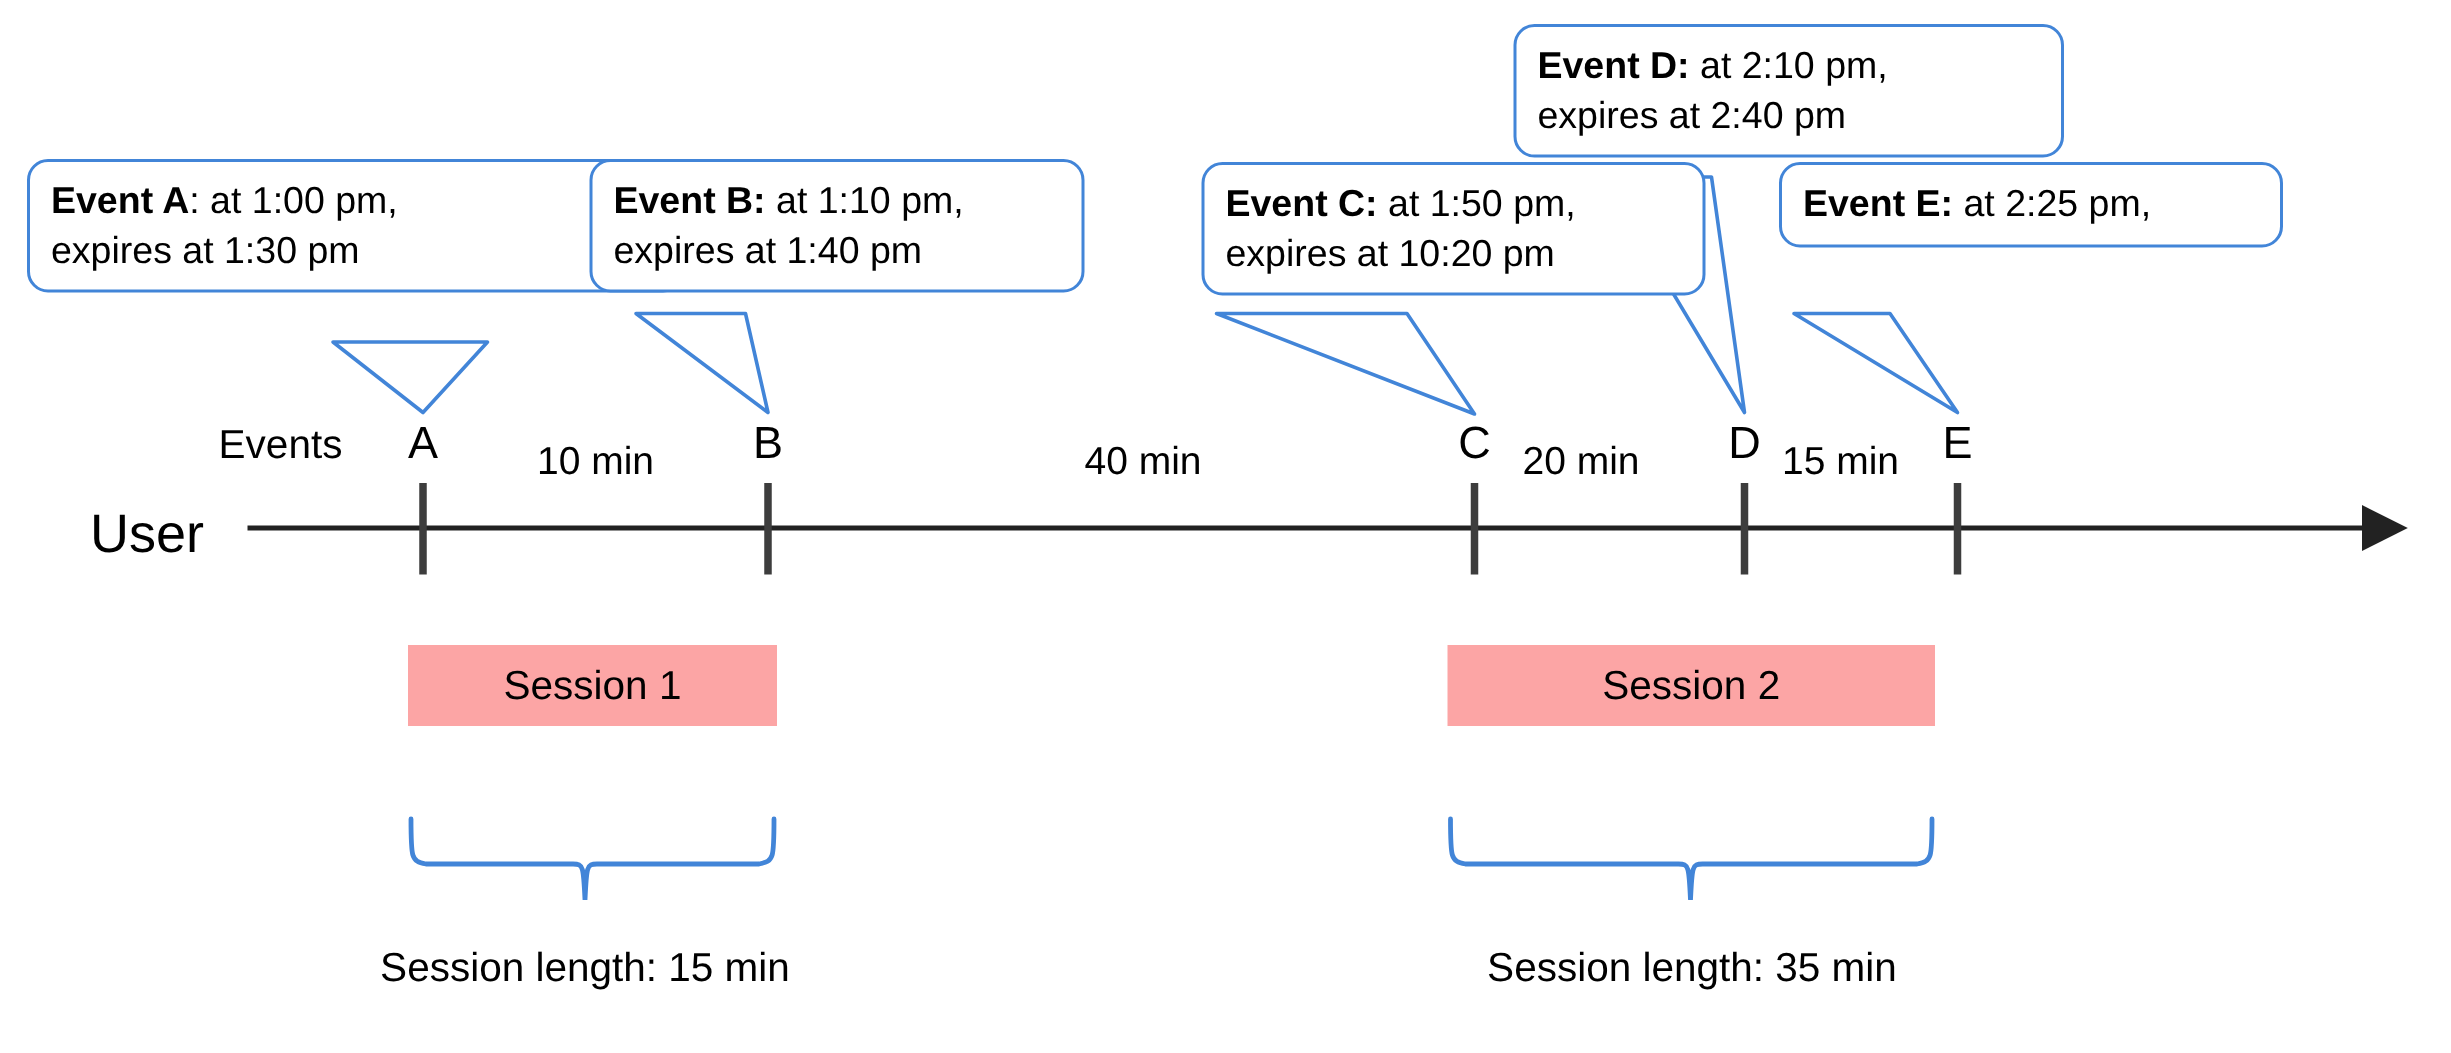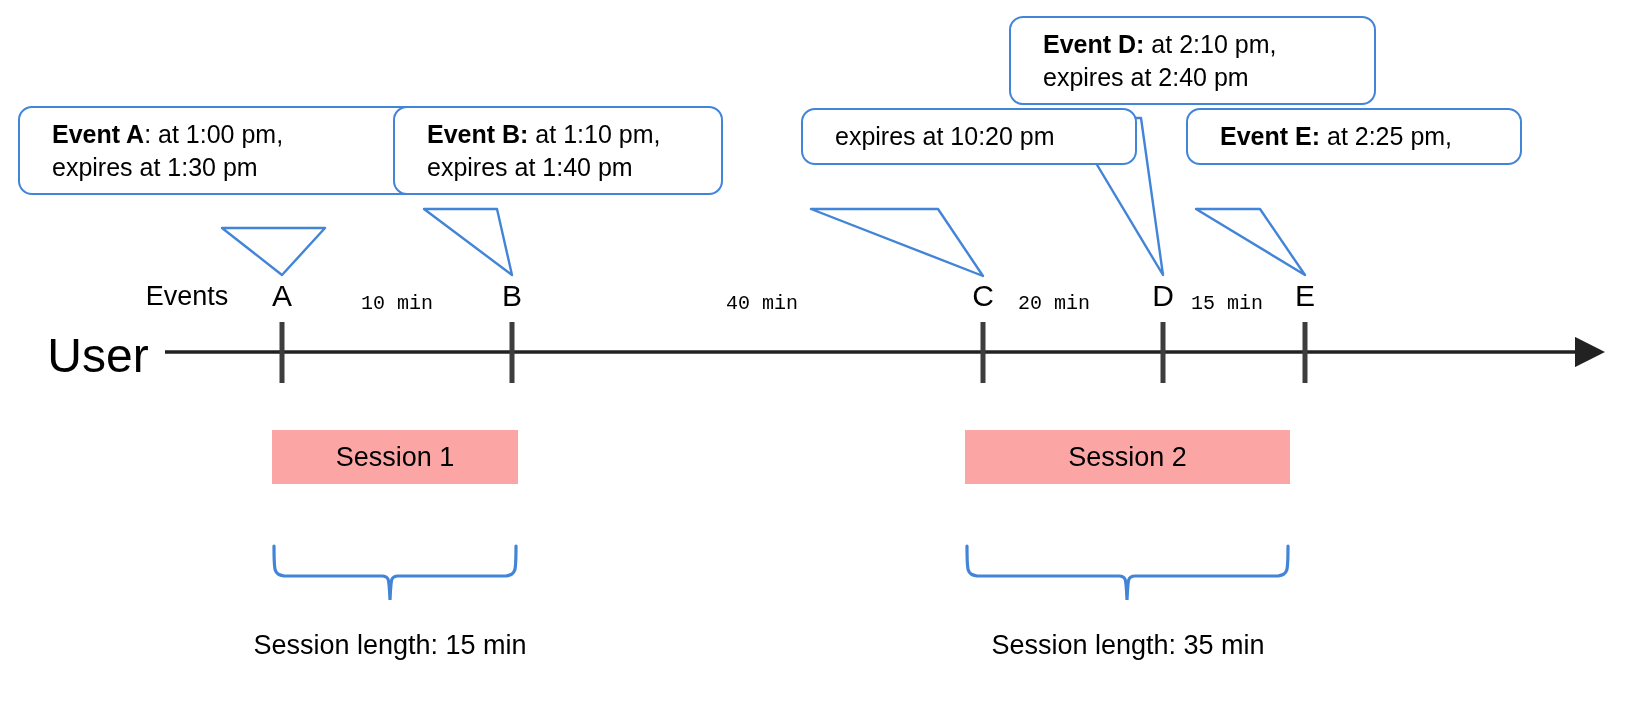--- a/index.html
+++ b/index.html
@@ -1,30 +1,30 @@
 <!DOCTYPE html>
 <html><head>
 <meta charset="utf-8">
 <style>
   html,body{margin:0;padding:0;background:#ffffff;}
   body{width:1634px;height:702px;position:relative;overflow:hidden;
        font-family:"Liberation Sans",sans-serif;color:#000;}
   #stage{position:absolute;left:0;top:0;width:1634px;height:702px;}
   svg.layer{position:absolute;left:0;top:0;width:1634px;height:702px;overflow:visible;}
   .callout{position:absolute;box-sizing:border-box;border:2.4px solid #4285d8;
-           border-radius:14px;background:#ffffff;padding:10px 16px 10px 32px;
+           border-radius:14px;background:#ffffff;padding:10px 16px 10px 14px;
            font-size:25px;line-height:1.30;color:#000;z-index:5;white-space:nowrap;}
   .callout b{font-weight:bold;}
   .evt-letter{position:absolute;font-size:30px;line-height:1;z-index:3;
               transform:translateX(-50%);}
-  .interval{position:absolute;font-size:20px;line-height:1;z-index:3;
-            transform:translateX(-50%);font-family:Liberation Mono, monospace;}
+  .interval{position:absolute;font-size:26px;line-height:1;z-index:3;
+            transform:translateX(-50%);}
   .events-cap{position:absolute;font-size:27px;line-height:1;z-index:3;
               transform:translateX(-50%);}
-  .user-cap{position:absolute;font-size:48px;line-height:1;z-index:3;
+  .user-cap{position:absolute;font-size:36px;line-height:1;z-index:3;
             transform:translate(-50%,-50%);}
   .session-bar{position:absolute;background:#fca5a5;z-index:2;
                display:flex;align-items:center;justify-content:center;
                font-size:27px;color:#000;}
   .sess-len{position:absolute;font-size:27px;line-height:1;z-index:3;
             transform:translateX(-50%);}
 </style>
 </head>
 <body>
 
@@ -34,20 +34,21 @@
     <div><b>Event A</b><span>:</span><span> at 1:00 pm,</span></div>
     <div>expires at 1:30 pm</div>
   </div>
 
   <div class="callout" style="left:393px;top:106px;width:330px;">
     <div><b>Event B:</b><span> at 1:10 pm,</span></div>
     <div>expires at 1:40 pm</div>
   </div>
 
   <div class="callout" style="left:801px;top:108px;width:336px;">
+    <div><b>Event C:</b><span> at 1:50 pm,</span></div>
     <div>expires at 10:20 pm</div>
   </div>
 
   <div class="callout" style="left:1009px;top:16px;width:367px;">
     <div><b>Event D:</b><span> at 2:10 pm,</span></div>
     <div>expires at 2:40 pm</div>
   </div>
 
   <div class="callout" style="left:1186px;top:108px;width:336px;">
     <div><b>Event E:</b><span> at 2:25 pm,</span></div>

